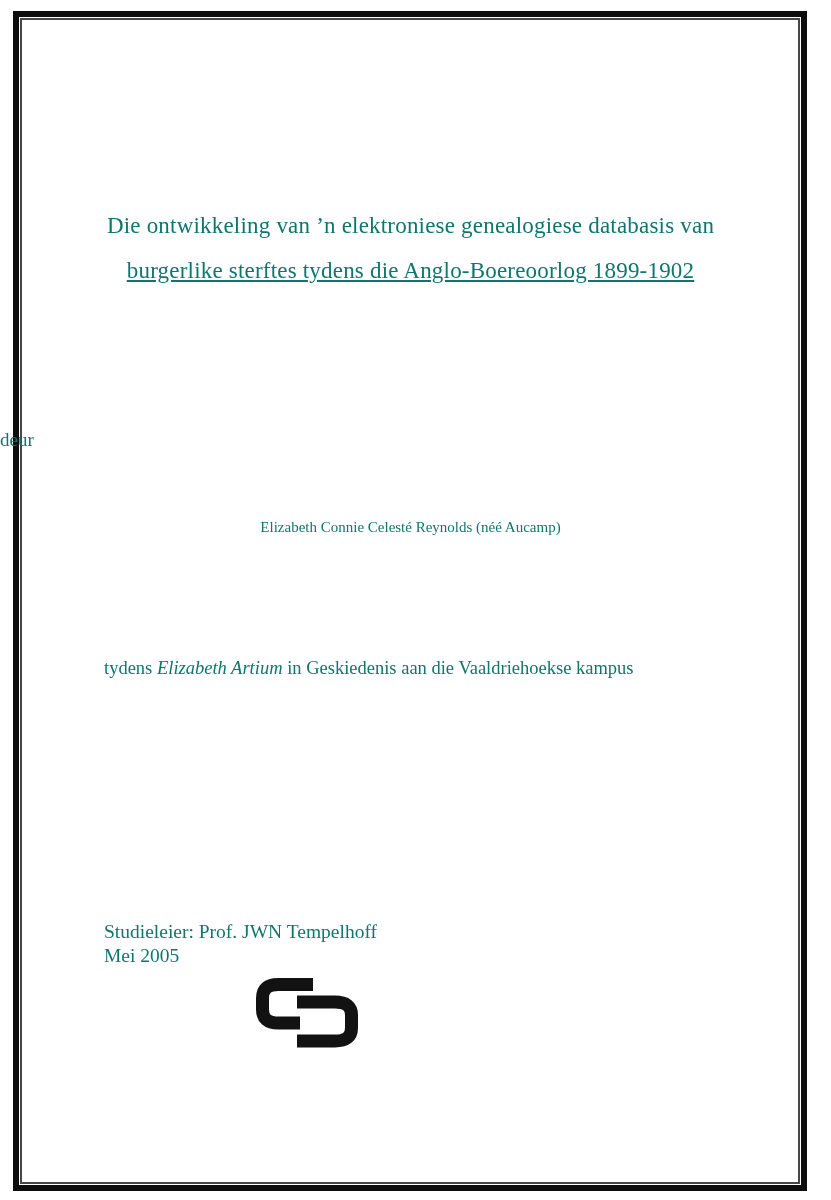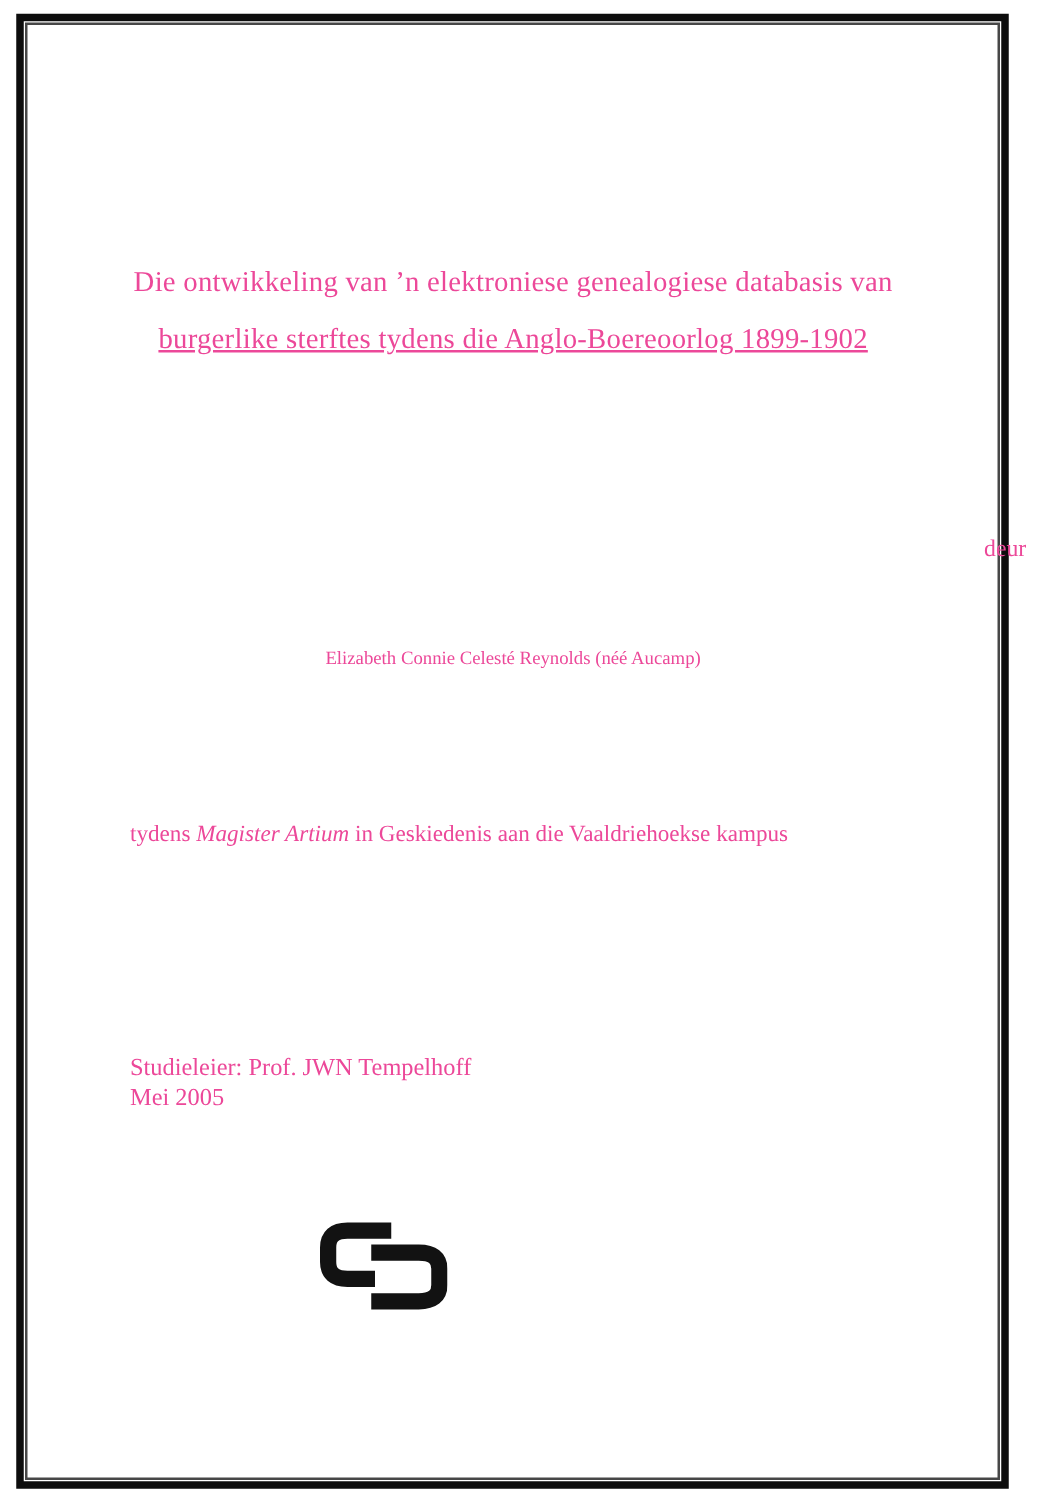--- a/index.html
+++ b/index.html
@@ -1,21 +1,21 @@
 <!DOCTYPE html>
 <html><head>
 <meta charset="utf-8">
 <style>
   html, body { margin: 0; padding: 0; background: #ffffff; }
   .page {
     position: relative;
     width: 821px;
     height: 1200px;
     background: #ffffff;
-    color: #ec4899;
+    color: #0f766e;
     font-family: "Liberation Serif", "DejaVu Serif", serif;
     overflow: hidden;
   }
 
   
   .frame-outer {
     position: absolute;
     left: 13px; top: 11px; right: 14px; bottom: 9px;
     border: 6px solid #0d0d0d;
   }
@@ -34,21 +34,21 @@
     letter-spacing: 0.2px;
     white-space: nowrap;
   }
   .title-line.l1 { top: 212px; }
   .title-line.l2 { top: 257px; text-decoration: underline; }
 
   .byline {
     position: absolute;
     left: 0; width: 100%;
     top: 429px;
-    text-align: right;
+    text-align: left;
     font-size: 19px;
   }
 
   .author {
     position: absolute;
     left: 0; width: 100%;
     top: 519px;
     text-align: center;
     font-size: 15px;
     white-space: nowrap;
@@ -62,21 +62,21 @@
     line-height: 27px;
   }
   .statement .jline {
     text-align: justify;
     text-align-last: justify;
   }
   .statement .it { font-style: italic; }
 
   .supervisor-block {
     position: absolute;
-    left: 104px; top: 843px;
+    left: 104px; top: 920px;
     font-size: 19.5px;
     line-height: 24px;
   }
 
   .logo { position: absolute; left: 0; top: 0; }
   .logo-mark {
     position: absolute;
     left: 256px; top: 974px;
     width: 102px; height: 76px;
   }
@@ -97,21 +97,21 @@
   </div>
 
   <div class="title-line l1">Die ontwikkeling van ’n elektroniese genealogiese databasis van</div>
   <div class="title-line l2">burgerlike sterftes tydens die Anglo-Boereoorlog 1899-1902</div>
 
   <div class="byline">deur</div>
 
   <div class="author">Elizabeth Connie Celesté Reynolds (néé Aucamp)</div>
 
   <div class="statement">
-    <div><span>tydens </span><span class="it">Magister Artium</span><span> in Geskiedenis aan die Vaaldriehoekse kampus</span></div>
+    <div><span>tydens </span><span class="it">Elizabeth Artium</span><span> in Geskiedenis aan die Vaaldriehoekse kampus</span></div>
   </div>
 
   <div class="supervisor-block">
     <div>Studieleier: Prof. JWN Tempelhoff</div>
     <div>Mei 2005</div>
   </div>
 
   <div class="logo">
     <svg class="logo-mark" viewBox="0 0 102 76" aria-hidden="true">
       <path d="M57 10.5 H22 Q6.5 10.5 6.5 24 L6.5 35.5 Q6.5 49 22 49 H44"></path>

